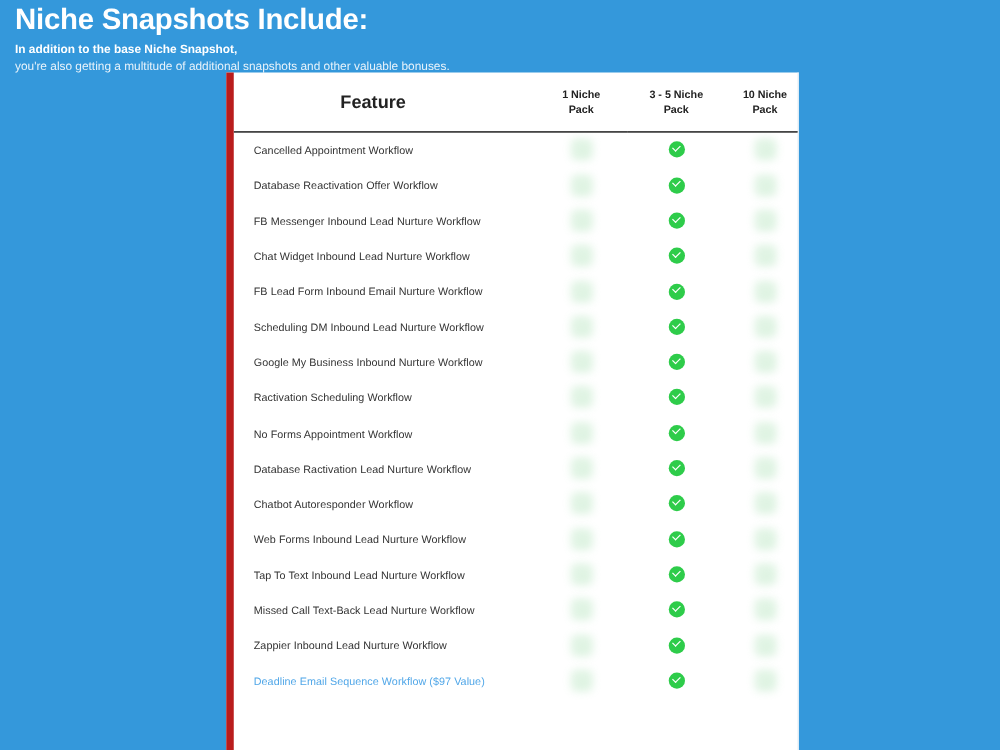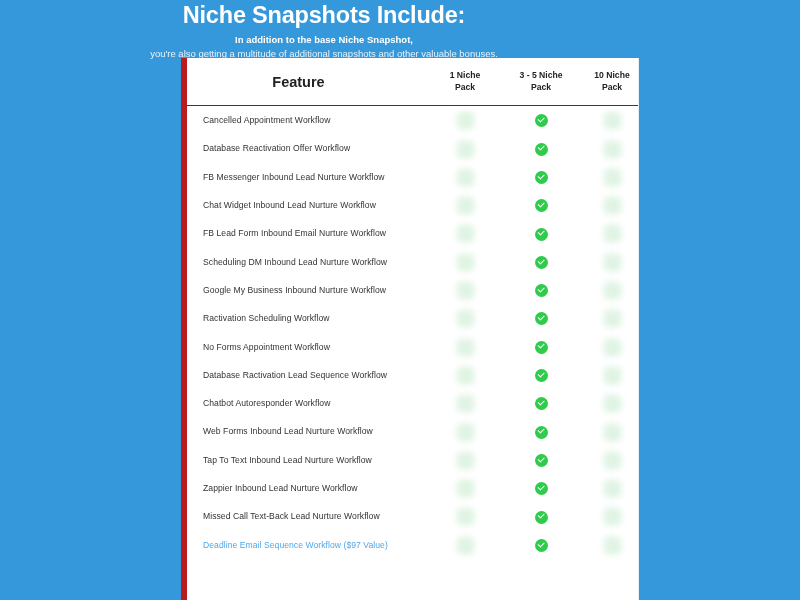--- a/index.html
+++ b/index.html
@@ -19,23 +19,23 @@
     position: relative;
     width: 800px;
     height: 600px;
     background: #3498db;
   }
 
   
   .hero {
     position: absolute;
     top: 0;
-    left: 0;
+    left: 12px;
     width: 648px;
-    text-align: center;
+    text-align: left;
     padding-top: 0px;
   }
   .hero-title {
     margin: 0;
     padding-top: 1px;
     font-size: 23.5px;
     font-weight: bold;
     color: #ffffff;
     letter-spacing: -0.2px;
     line-height: 28px;
@@ -249,21 +249,21 @@
             <td class="td-mark"><span class="check"></span></td>
             <td class="td-mark"><span class="check faint"></span></td>
           </tr>
           <tr>
             <td class="td-feature">No Forms Appointment Workflow</td>
             <td class="td-mark"><span class="check faint"></span></td>
             <td class="td-mark"><span class="check"></span></td>
             <td class="td-mark"><span class="check faint"></span></td>
           </tr>
           <tr>
-            <td class="td-feature">Database Ractivation Lead Sequence Workflow</td>
+            <td class="td-feature">Database Ractivation Lead Nurture Workflow</td>
             <td class="td-mark"><span class="check faint"></span></td>
             <td class="td-mark"><span class="check"></span></td>
             <td class="td-mark"><span class="check faint"></span></td>
           </tr>
           <tr>
             <td class="td-feature">Chatbot Autoresponder Workflow</td>
             <td class="td-mark"><span class="check faint"></span></td>
             <td class="td-mark"><span class="check"></span></td>
             <td class="td-mark"><span class="check faint"></span></td>
           </tr>
@@ -273,27 +273,27 @@
             <td class="td-mark"><span class="check"></span></td>
             <td class="td-mark"><span class="check faint"></span></td>
           </tr>
           <tr>
             <td class="td-feature">Tap To Text Inbound Lead Nurture Workflow</td>
             <td class="td-mark"><span class="check faint"></span></td>
             <td class="td-mark"><span class="check"></span></td>
             <td class="td-mark"><span class="check faint"></span></td>
           </tr>
           <tr>
+            <td class="td-feature">Missed Call Text-Back Lead Nurture Workflow</td>
+            <td class="td-mark"><span class="check faint"></span></td>
+            <td class="td-mark"><span class="check"></span></td>
+            <td class="td-mark"><span class="check faint"></span></td>
+          </tr>
+          <tr>
             <td class="td-feature">Zappier Inbound Lead Nurture Workflow</td>
-            <td class="td-mark"><span class="check faint"></span></td>
-            <td class="td-mark"><span class="check"></span></td>
-            <td class="td-mark"><span class="check faint"></span></td>
-          </tr>
-          <tr>
-            <td class="td-feature">Missed Call Text-Back Lead Nurture Workflow</td>
             <td class="td-mark"><span class="check faint"></span></td>
             <td class="td-mark"><span class="check"></span></td>
             <td class="td-mark"><span class="check faint"></span></td>
           </tr>
           <tr>
             <td class="td-feature is-link">Deadline Email Sequence Workflow ($97 Value)</td>
             <td class="td-mark"><span class="check faint"></span></td>
             <td class="td-mark"><span class="check"></span></td>
             <td class="td-mark"><span class="check faint"></span></td>
           </tr>

